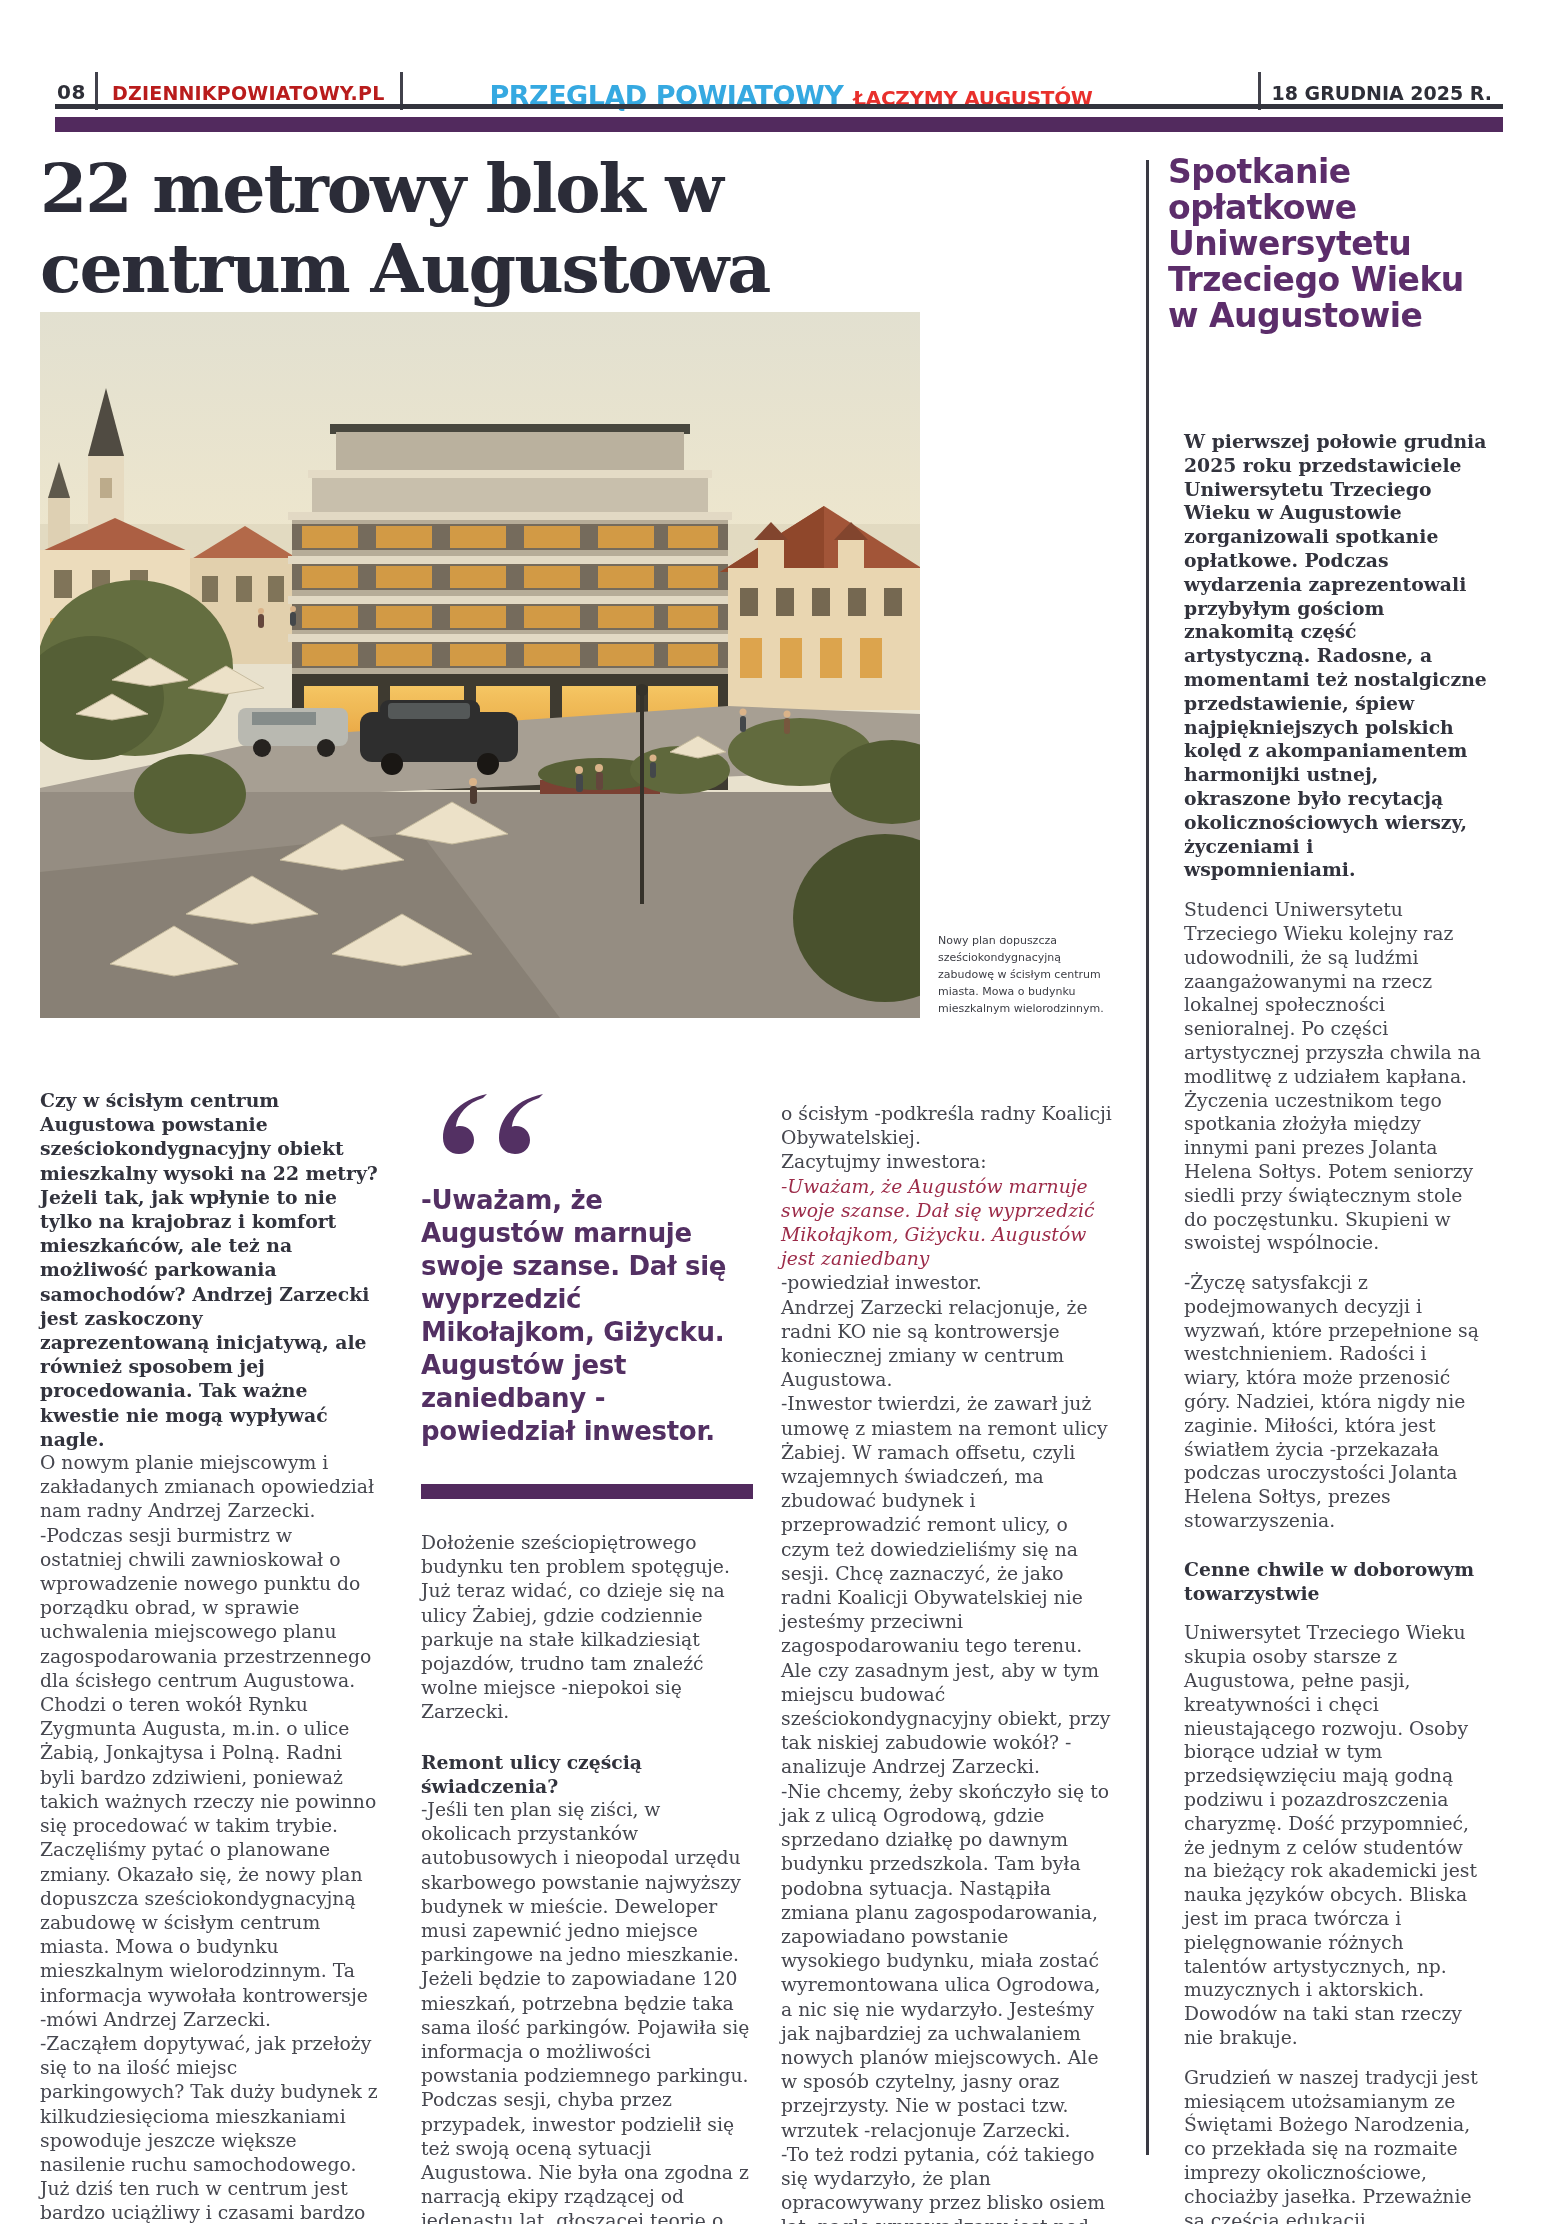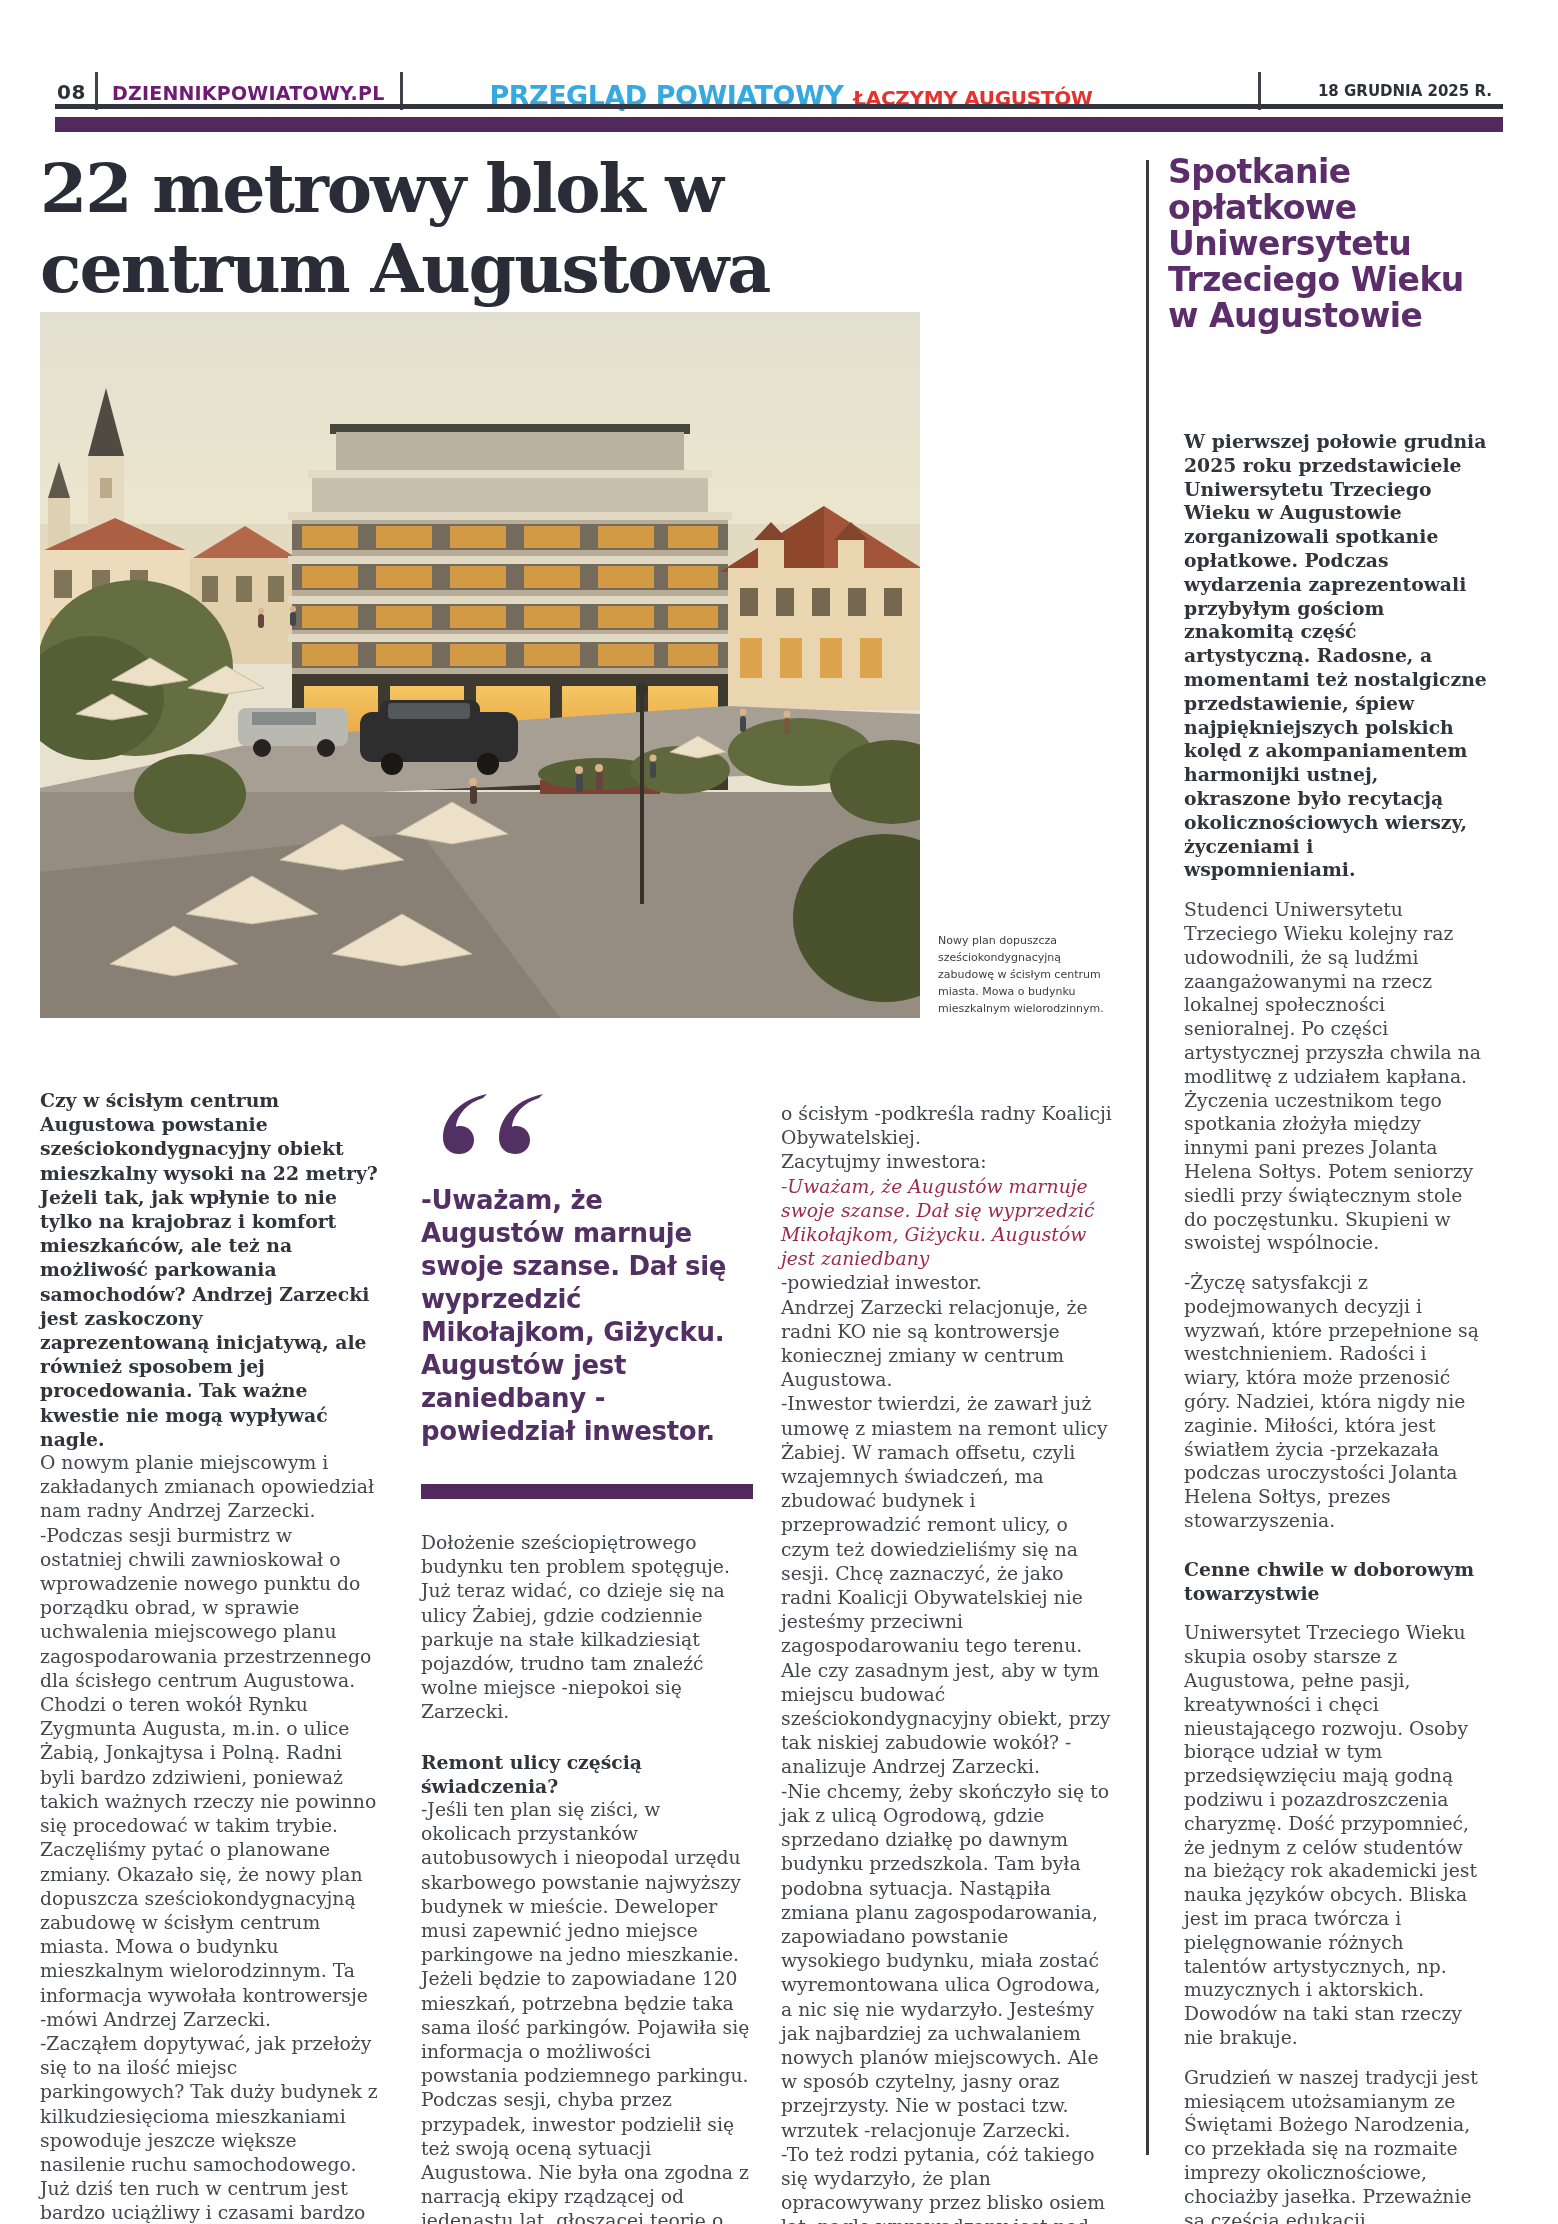--- a/index.html
+++ b/index.html
@@ -2,26 +2,26 @@
 <html lang="pl"><head>
 <meta charset="utf-8">
 <style>
   html,body{margin:0;padding:0;background:#ffffff;}
   .page{position:relative;width:1558px;height:2224px;background:#fff;overflow:hidden;
         font-family:"DejaVu Serif","Liberation Serif",serif;color:#45464e;}
   
   .hdr-item{position:absolute;font-family:"DejaVu Sans","Liberation Sans",sans-serif;font-weight:800;white-space:nowrap;}
   .pg-num{left:57px;top:80px;font-size:20px;color:#2e2f38;letter-spacing:.5px;}
   .vdiv{position:absolute;width:3px;background:#41414b;top:72px;height:38px;}
-  .site{left:112px;top:82px;font-size:19px;color:#701a75;letter-spacing:.2px;}
+  .site{left:112px;top:82px;font-size:19px;color:#b91c1c;letter-spacing:.2px;}
   .masthead-group{position:absolute;left:50%;top:80px;transform:translateX(-48%);white-space:nowrap;
         font-family:"DejaVu Sans","Liberation Sans",sans-serif;font-weight:800;}
   .masthead{font-size:27px;color:#36a9e1;letter-spacing:-.5px;}
   .tagline{font-size:20px;color:#e8302c;letter-spacing:-.3px;margin-left:10px;}
-  .date{right:66px;top:82px;font-size:15px;color:#2e2f38;}
+  .date{right:66px;top:82px;font-size:19px;color:#2e2f38;}
   .rule{position:absolute;left:55px;right:55px;top:104px;height:5px;background:#33343d;}
   .purple-bar-top{position:absolute;left:55px;right:55px;top:117px;height:15px;background:#522a5e;}
   
   .headline{position:absolute;left:40px;top:148px;width:800px;margin:0;
         font-family:"DejaVu Serif","Liberation Serif",serif;font-weight:900;
         font-size:68px;line-height:80px;letter-spacing:-2px;color:#2b2c38;}
   
   .photo{position:absolute;left:40px;top:312px;width:880px;height:706px;overflow:hidden;background:#e8e4d4;}
   .photo svg{display:block;width:100%;height:100%;}
   .caption{position:absolute;left:938px;top:932px;width:168px;

